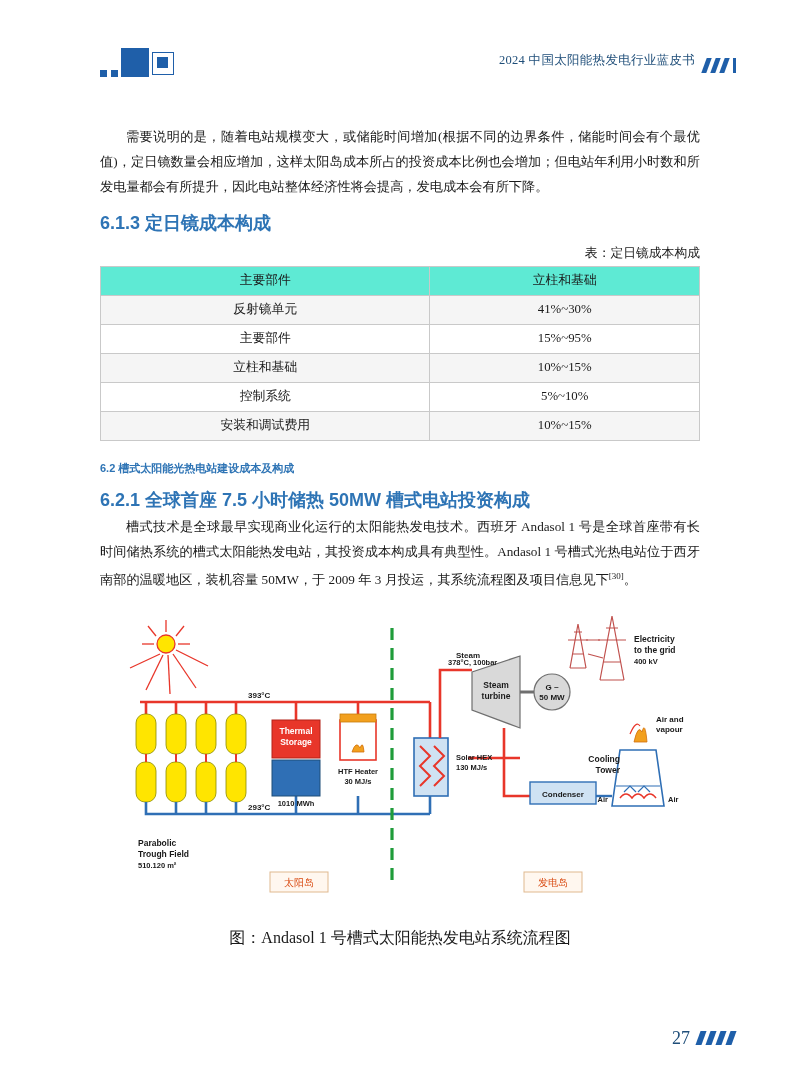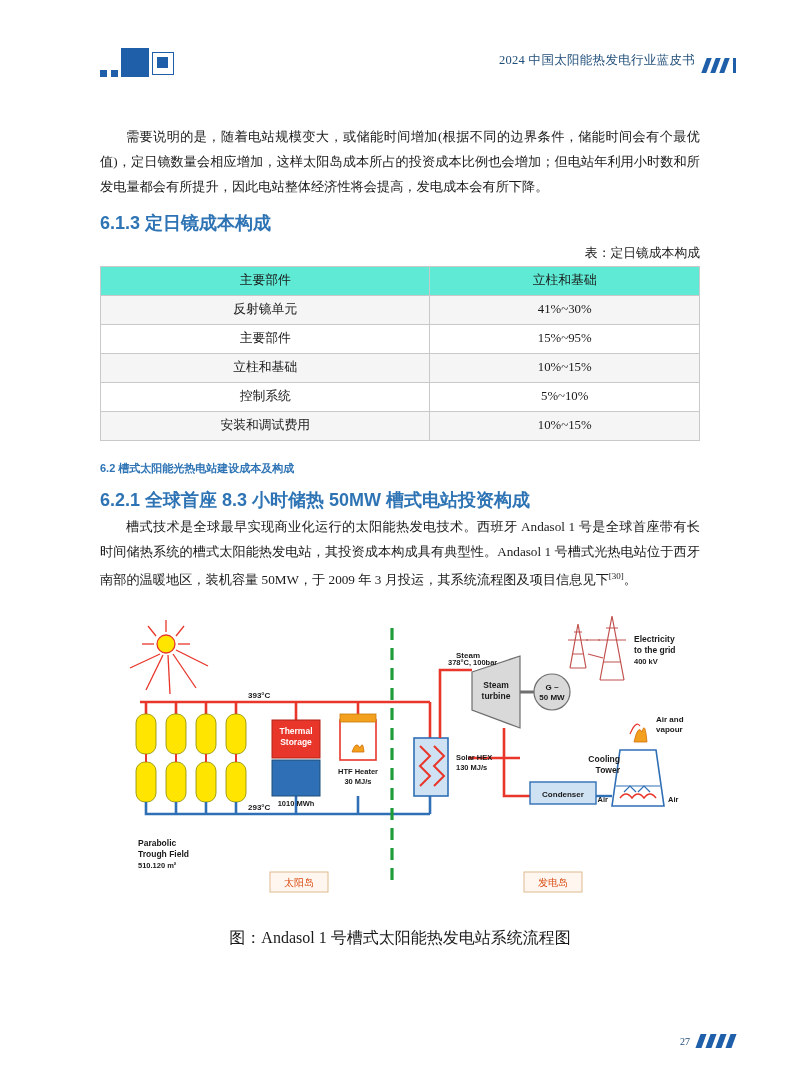--- a/index.html
+++ b/index.html
@@ -136,21 +136,21 @@
 
   
   .footer {
     position: absolute;
     right: 62px; bottom: 36px;
     display: flex;
     align-items: center;
     gap: 8px;
   }
   .footer .pg {
-    font-size: 10px;
+    font-size: 18px;
     color: #1f4e79;
     font-family: "Liberation Serif", serif;
   }
   .footer-stripes {
     position: relative;
     width: 40px; height: 15px;
   }
   .footer-stripes i {
     position: absolute; top:0;
     width: 6px; height: 14px;
@@ -217,21 +217,21 @@
           <td class="c2">5%~10%</td>
         </tr>
         <tr>
           <td class="c1">安装和调试费用</td>
           <td class="c2">10%~15%</td>
         </tr>
       </tbody>
     </table>
 
     <h2 class="sec">6.2 槽式太阳能光热电站建设成本及构成</h2>
-    <h3 class="sub">6.2.1 全球首座 8.3 小时储热 50MW 槽式电站投资构成</h3>
+    <h3 class="sub">6.2.1 全球首座 7.5 小时储热 50MW 槽式电站投资构成</h3>
 
     <p class="para"><span>槽式技术是全球最早实现商业化运行的太阳能热发电技术。西班牙 Andasol 1 号是全球首座带有长时间储热系统的槽式太阳能热发电站，其投资成本构成具有典型性。Andasol 1 号槽式光热电站位于西牙南部的温暖地区，装机容量 50MW，于 2009 年 3 月投运，其系统流程图及项目信息见下</span><sup class="ref">[30]</sup><span>。</span></p>
 
     <div class="figure fig">
       <svg width="600" height="300" viewBox="0 0 600 300" xmlns="http://www.w3.org/2000/svg">
 
         <g stroke="#e8362a" stroke-width="1.3" fill="none">
           <circle cx="66" cy="34" r="9" fill="#ffe500" stroke="#e8362a"></circle>
           <line x1="66" y1="10" x2="66" y2="22"></line>
           <line x1="48" y1="16" x2="56" y2="26"></line>

